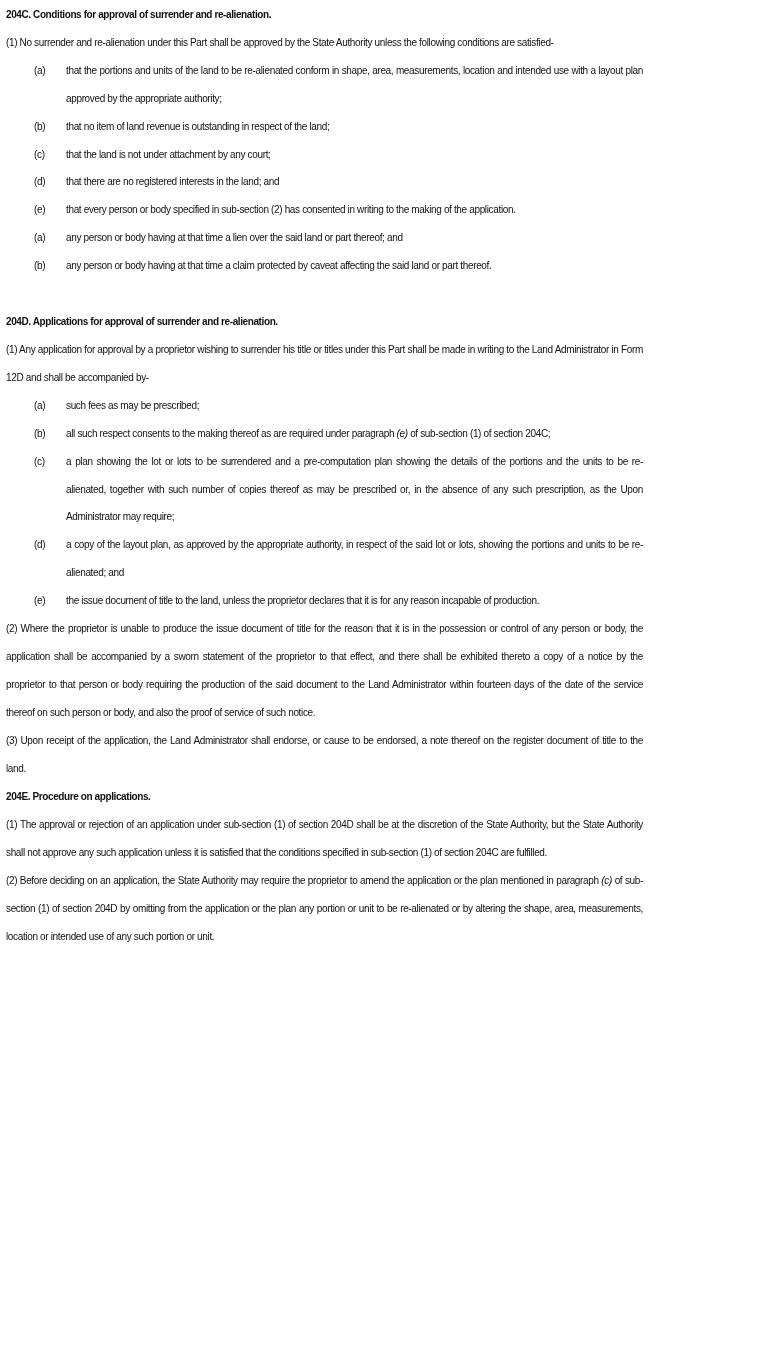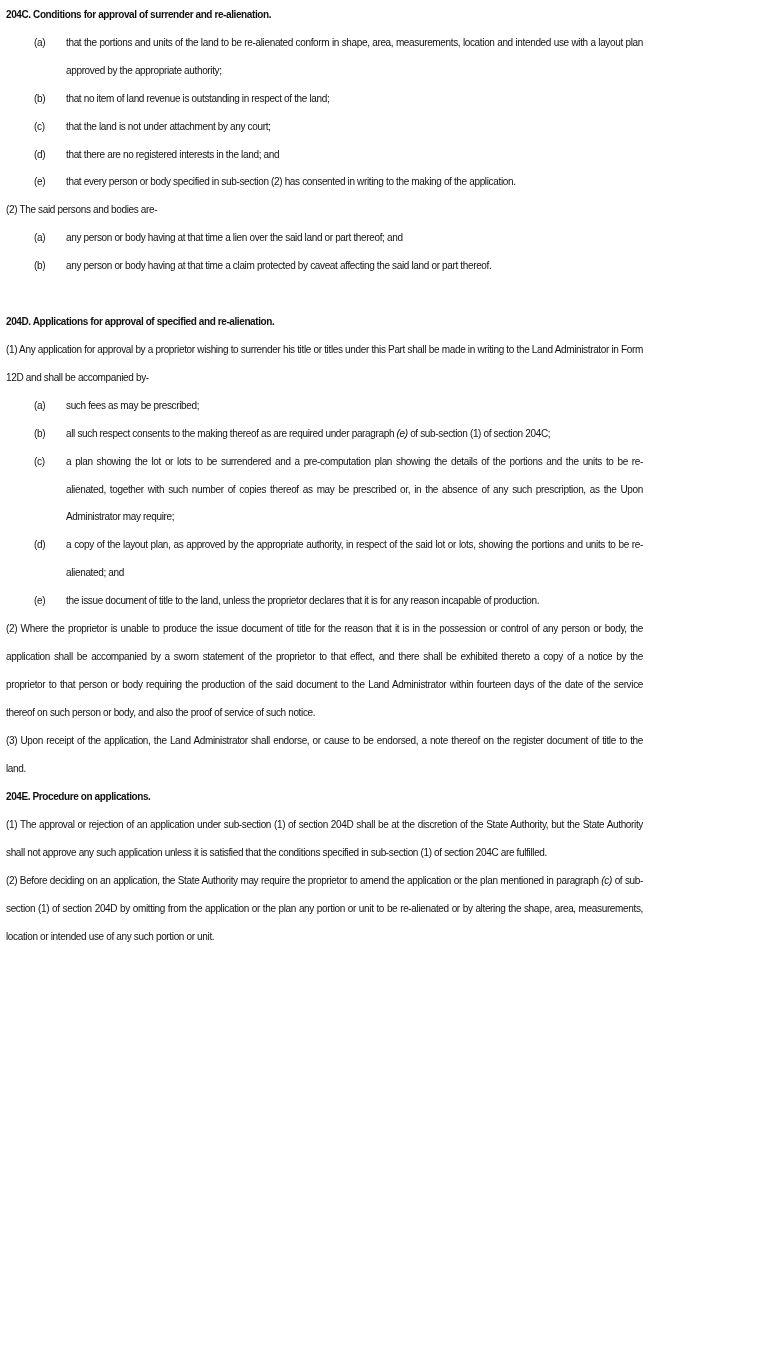--- a/index.html
+++ b/index.html
@@ -56,20 +56,21 @@
     }
     .it { font-style: italic; }
   </style>
 </head>
 <body>
 
 <div class="page">
 
   <section>
     <p class="heading">204C.  Conditions for approval of surrender and re-alienation.</p>
+    <p class="para">(1) No surrender and re-alienation under this Part shall be approved by the State Authority unless the following conditions are satisfied-</p>
     <ul class="items">
       <li class="item">
         <span class="label">(a)</span>
         <span class="text">that the portions and units of the land to be re-alienated conform in shape, area, measurements, location and intended use with a layout plan approved by the appropriate authority;</span>
       </li>
       <li class="item">
         <span class="label">(b)</span>
         <span class="text">that no item of land revenue is outstanding in respect of the land;</span>
       </li>
       <li class="item">
@@ -78,35 +79,34 @@
       </li>
       <li class="item">
         <span class="label">(d)</span>
         <span class="text">that there are no registered interests in the land; and</span>
       </li>
       <li class="item">
         <span class="label">(e)</span>
         <span class="text">that every person or body specified in sub-section (2) has consented in writing to the making of the application.</span>
       </li>
     </ul>
-    <p class="para">(2) The said persons and bodies are-</p>
     <ul class="items">
       <li class="item">
         <span class="label">(a)</span>
         <span class="text">any person or body having at that time a lien over the said land or part thereof; and</span>
       </li>
       <li class="item">
         <span class="label">(b)</span>
         <span class="text">any person or body having at that time a claim protected by caveat affecting the said land or part thereof.</span>
       </li>
     </ul>
   </section>
 
   <section>
-    <p class="heading gap">204D.  Applications for approval of specified and re-alienation.</p>
+    <p class="heading gap">204D.  Applications for approval of surrender and re-alienation.</p>
     <p class="para">(1) Any application for approval by a proprietor wishing to surrender his title or titles under this Part shall be made in writing to the Land Administrator in Form 12D and shall be accompanied by-</p>
     <ul class="items">
       <li class="item">
         <span class="label">(a)</span>
         <span class="text">such fees as may be prescribed;</span>
       </li>
       <li class="item">
         <span class="label">(b)</span>
         <span class="text"><span>all such respect consents to the making thereof as are required under paragraph </span><span class="it">(e)</span><span> of sub-section (1) of section 204C;</span></span>
       </li>

